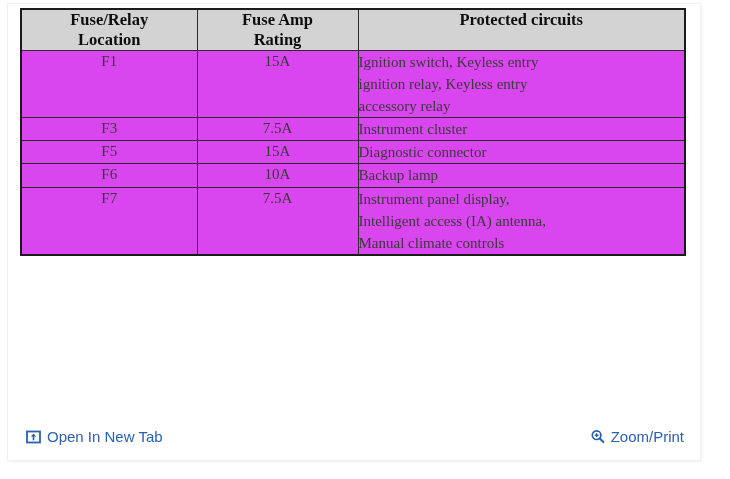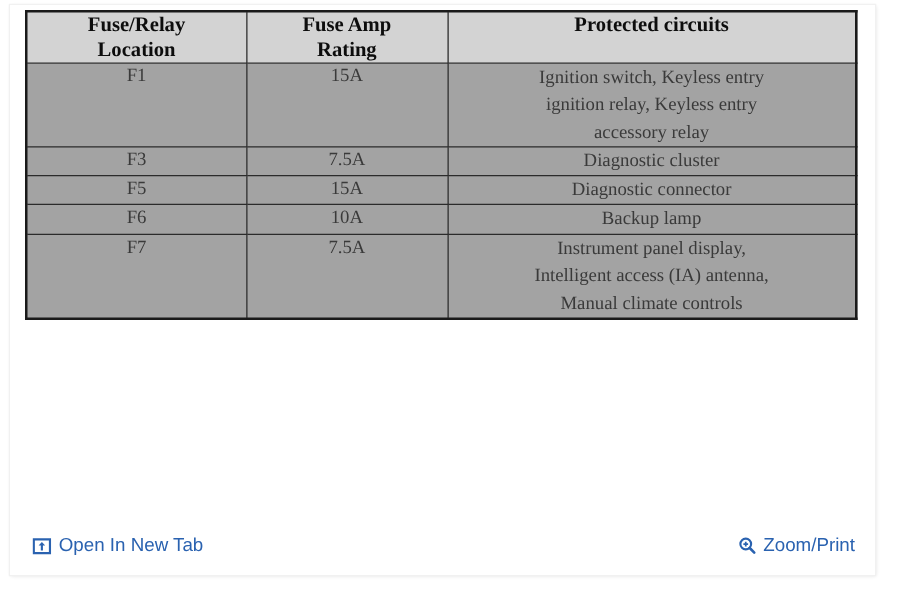--- a/index.html
+++ b/index.html
@@ -38,21 +38,21 @@
     left: 12px;
     top: 4px;
     width: 664px;
   }
 
   table.fuse-table {
     border-collapse: collapse;
     table-layout: fixed;
     width: 664px;
     border: 2px solid #1a1a1a;
-    background: #a3a3a3;
+    background: #d946ef;
     padding-left: 14px;
   }
 
   table.fuse-table col.c1 { width: 176px; }
   table.fuse-table col.c2 { width: 161px; }
   table.fuse-table col.c3 { width: 327px; }
 
   table.fuse-table th,
   table.fuse-table td {
     border: 1px solid #2b2b2b;
@@ -79,21 +79,21 @@
     text-align: center;
     padding: 5px 4px 4px 4px;
     line-height: 1.45;
     margin-top: 28px;
   }
 
   td.circ {
     font-family: "Liberation Serif", serif;
     font-size: 15px;
     color: #3a3a3a;
-    text-align: center;
+    text-align: left;
     padding: 4px 6px 5px 9px;
     line-height: 1.47;
     white-space: pre-line;
   }
 
   
   #footer-bar {
     position: absolute;
     left: 12px;
     top: 424px;
@@ -154,21 +154,21 @@
           <tr>
             <td class="loc">F1</td>
             <td class="amp">15A</td>
             <td class="circ">Ignition switch, Keyless entry
 ignition relay, Keyless entry
 accessory relay</td>
           </tr>
           <tr>
             <td class="loc">F3</td>
             <td class="amp">7.5A</td>
-            <td class="circ">Diagnostic cluster</td>
+            <td class="circ">Instrument cluster</td>
           </tr>
           <tr>
             <td class="loc">F5</td>
             <td class="amp">15A</td>
             <td class="circ">Diagnostic connector</td>
           </tr>
           <tr>
             <td class="loc">F6</td>
             <td class="amp">10A</td>
             <td class="circ">Backup lamp</td>

